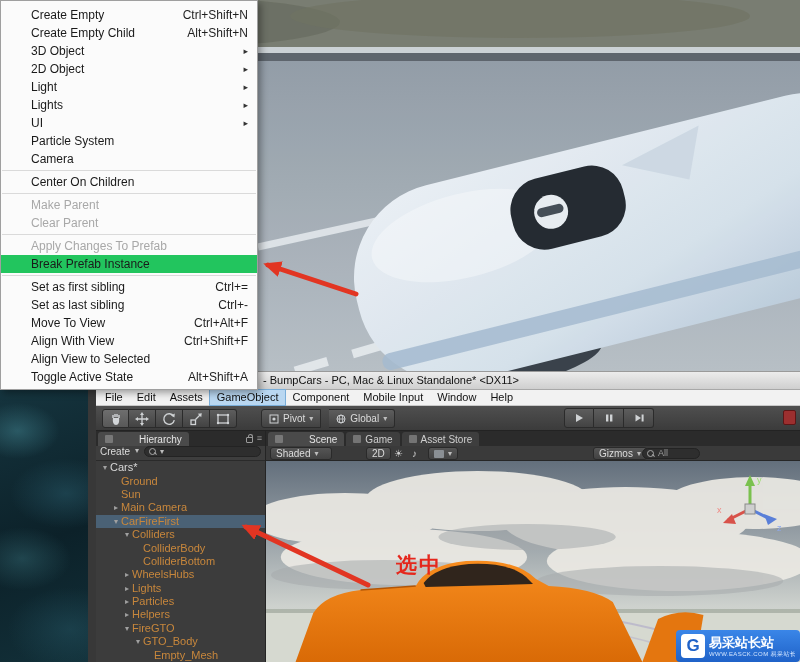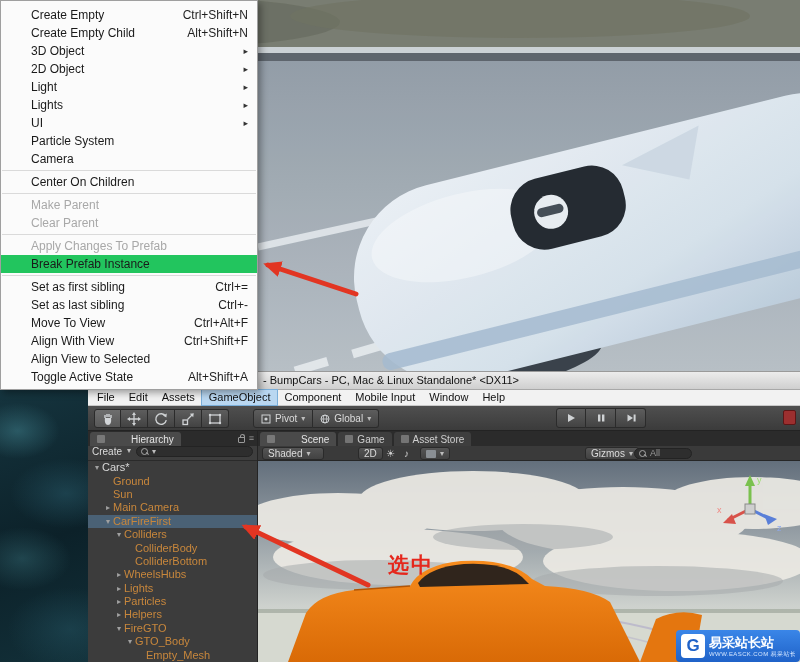--- a/index.html
+++ b/index.html
@@ -19,21 +19,21 @@
   
   .desktop{position:absolute;left:0;top:390px;width:88px;height:272px;z-index:1;
     background:
       radial-gradient(ellipse 60px 40px at 20% 15%, rgba(62,124,136,.55), transparent 70%),
       radial-gradient(ellipse 80px 50px at 75% 38%, rgba(42,92,108,.5), transparent 70%),
       radial-gradient(ellipse 70px 45px at 25% 62%, rgba(56,112,122,.45), transparent 70%),
       radial-gradient(ellipse 90px 60px at 80% 88%, rgba(36,82,96,.5), transparent 70%),
       linear-gradient(160deg,#15343e,#0c2129 55%,#123039);}
 
   
-  .unity{position:absolute;left:88px;top:390px;width:712px;height:272px;background:#383838;z-index:2;}
+  .unity{position:absolute;left:88px;top:390px;width:712px;height:272px;background:#383838;z-index:2;padding-left:8px;}
 
   .menubar{height:16px;background:#f2f2f2;display:flex;align-items:stretch;
     font-size:11px;color:#111;padding-left:2px;border-bottom:1px solid #c8c8c8;}
   .mb-item{padding:0 7px;line-height:15px;cursor:default;}
   .mb-item.active{background:#b9d7f1;outline:1px solid #7aaed9;}
 
   .toolbar{position:relative;height:25px;background:linear-gradient(#4f4f4f,#3b3b3b);
     border-bottom:1px solid #232323;}
   .toolgroup{position:absolute;top:3px;display:flex;}
   .toolbtn{width:27px;height:19px;background:linear-gradient(#5d5d5d,#434343);
@@ -216,21 +216,21 @@
           <svg width="16" height="16" viewBox="0 0 16 16">
             <rect x="3" y="4" width="10" height="8" fill="none" stroke="#cfd2d4" stroke-width="1.3"></rect>
             <circle cx="3" cy="4" r="1.2" fill="#cfd2d4"></circle>
               <circle cx="13" cy="4" r="1.2" fill="#cfd2d4"></circle>
             <circle cx="3" cy="12" r="1.2" fill="#cfd2d4"></circle>
               <circle cx="13" cy="12" r="1.2" fill="#cfd2d4"></circle>
           </svg>
         </div>
       </div>
 
-      <div class="toolgroup" style="left:165px;">
+      <div class="toolgroup" style="left:165px;gap:8px;">
         <div class="tgl">
           <svg width="10" height="10" viewBox="0 0 10 10">
             <rect x="1" y="1" width="8" height="8" fill="none" stroke="#cfd2d4"></rect>
             <circle cx="5" cy="5" r="1.6" fill="#cfd2d4"></circle>
           </svg>
           <span>Pivot</span>
           <span class="caret">▾</span>
         </div>
         <div class="tgl">
           <svg width="10" height="10" viewBox="0 0 10 10">

